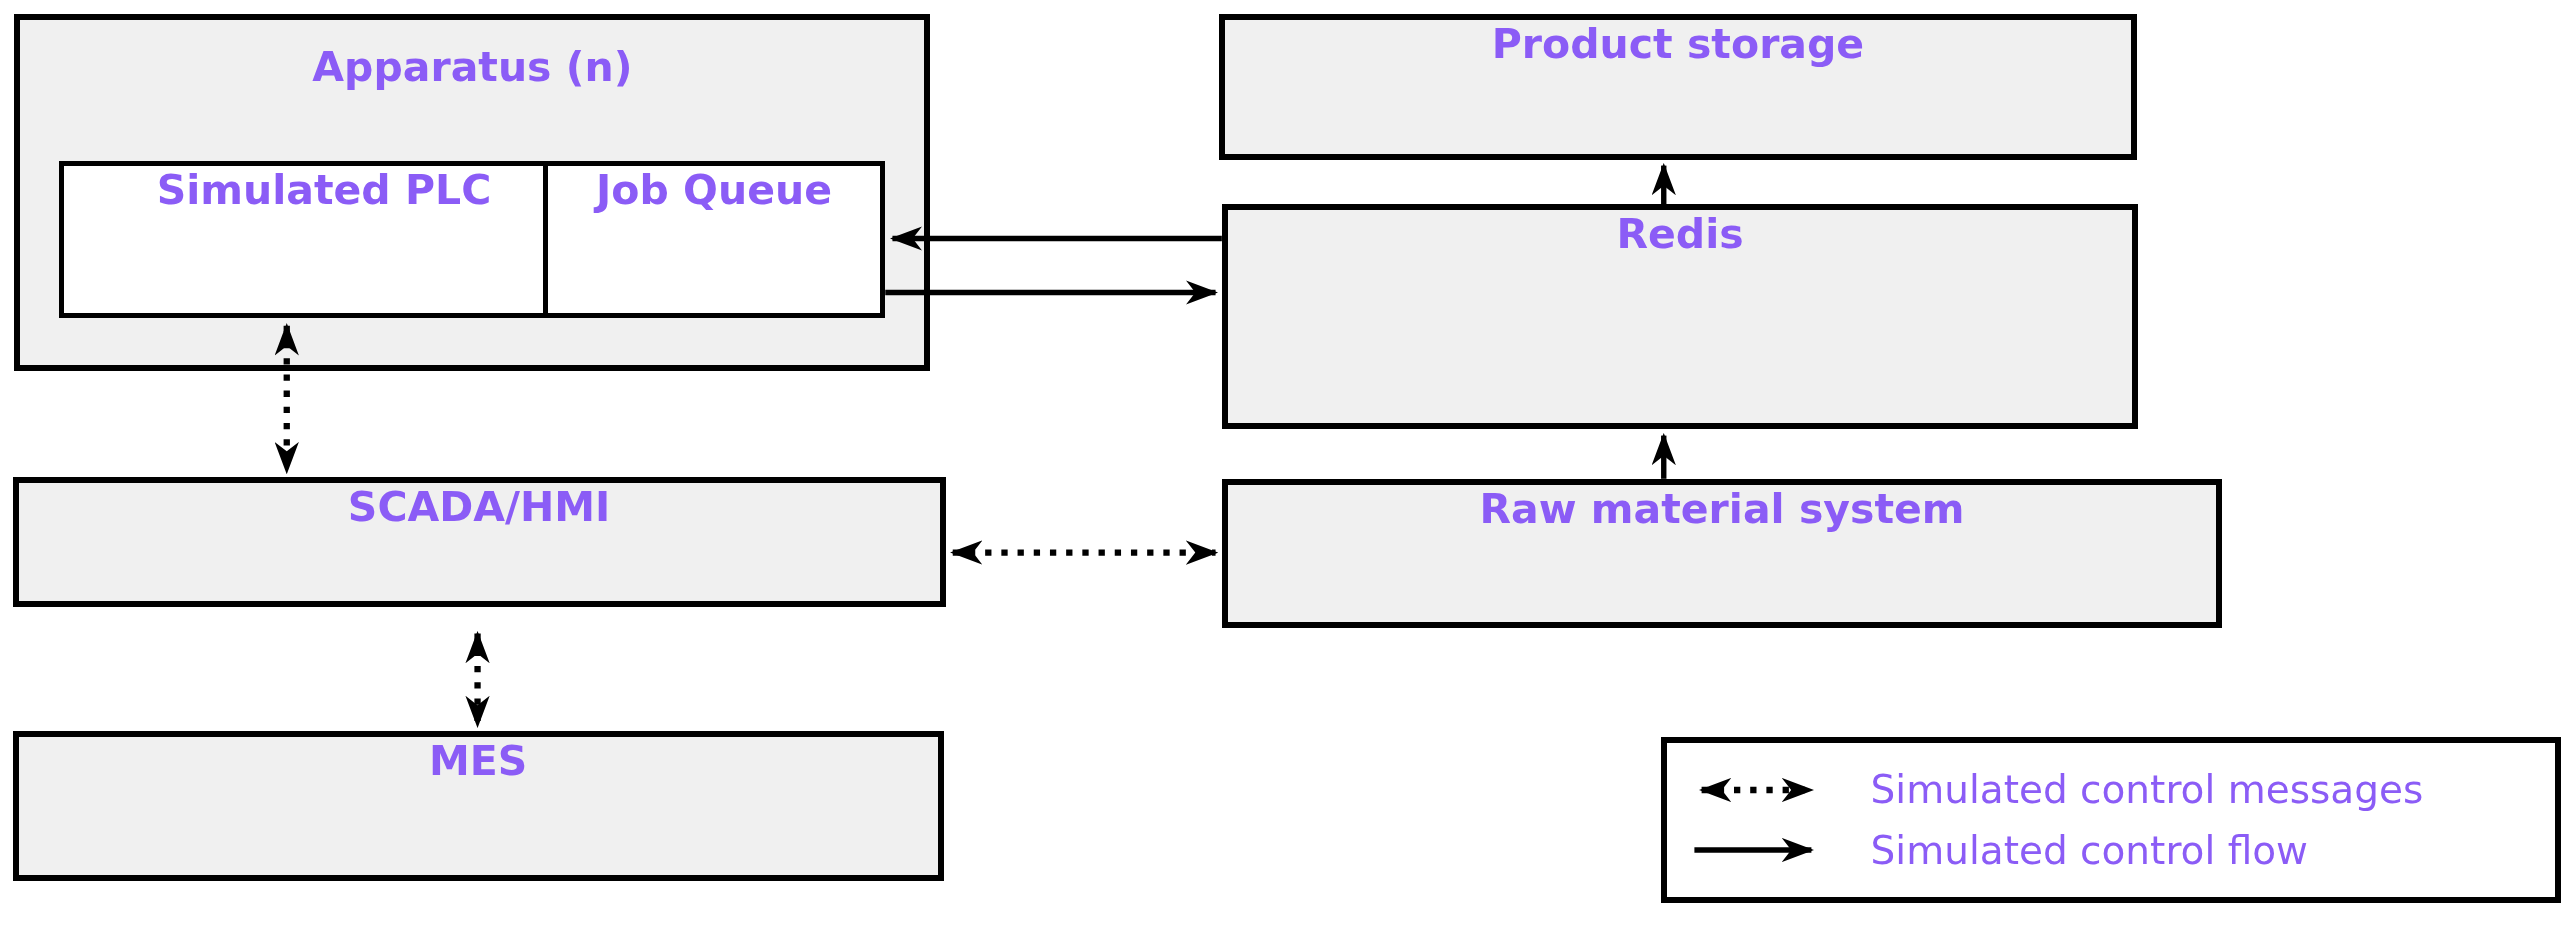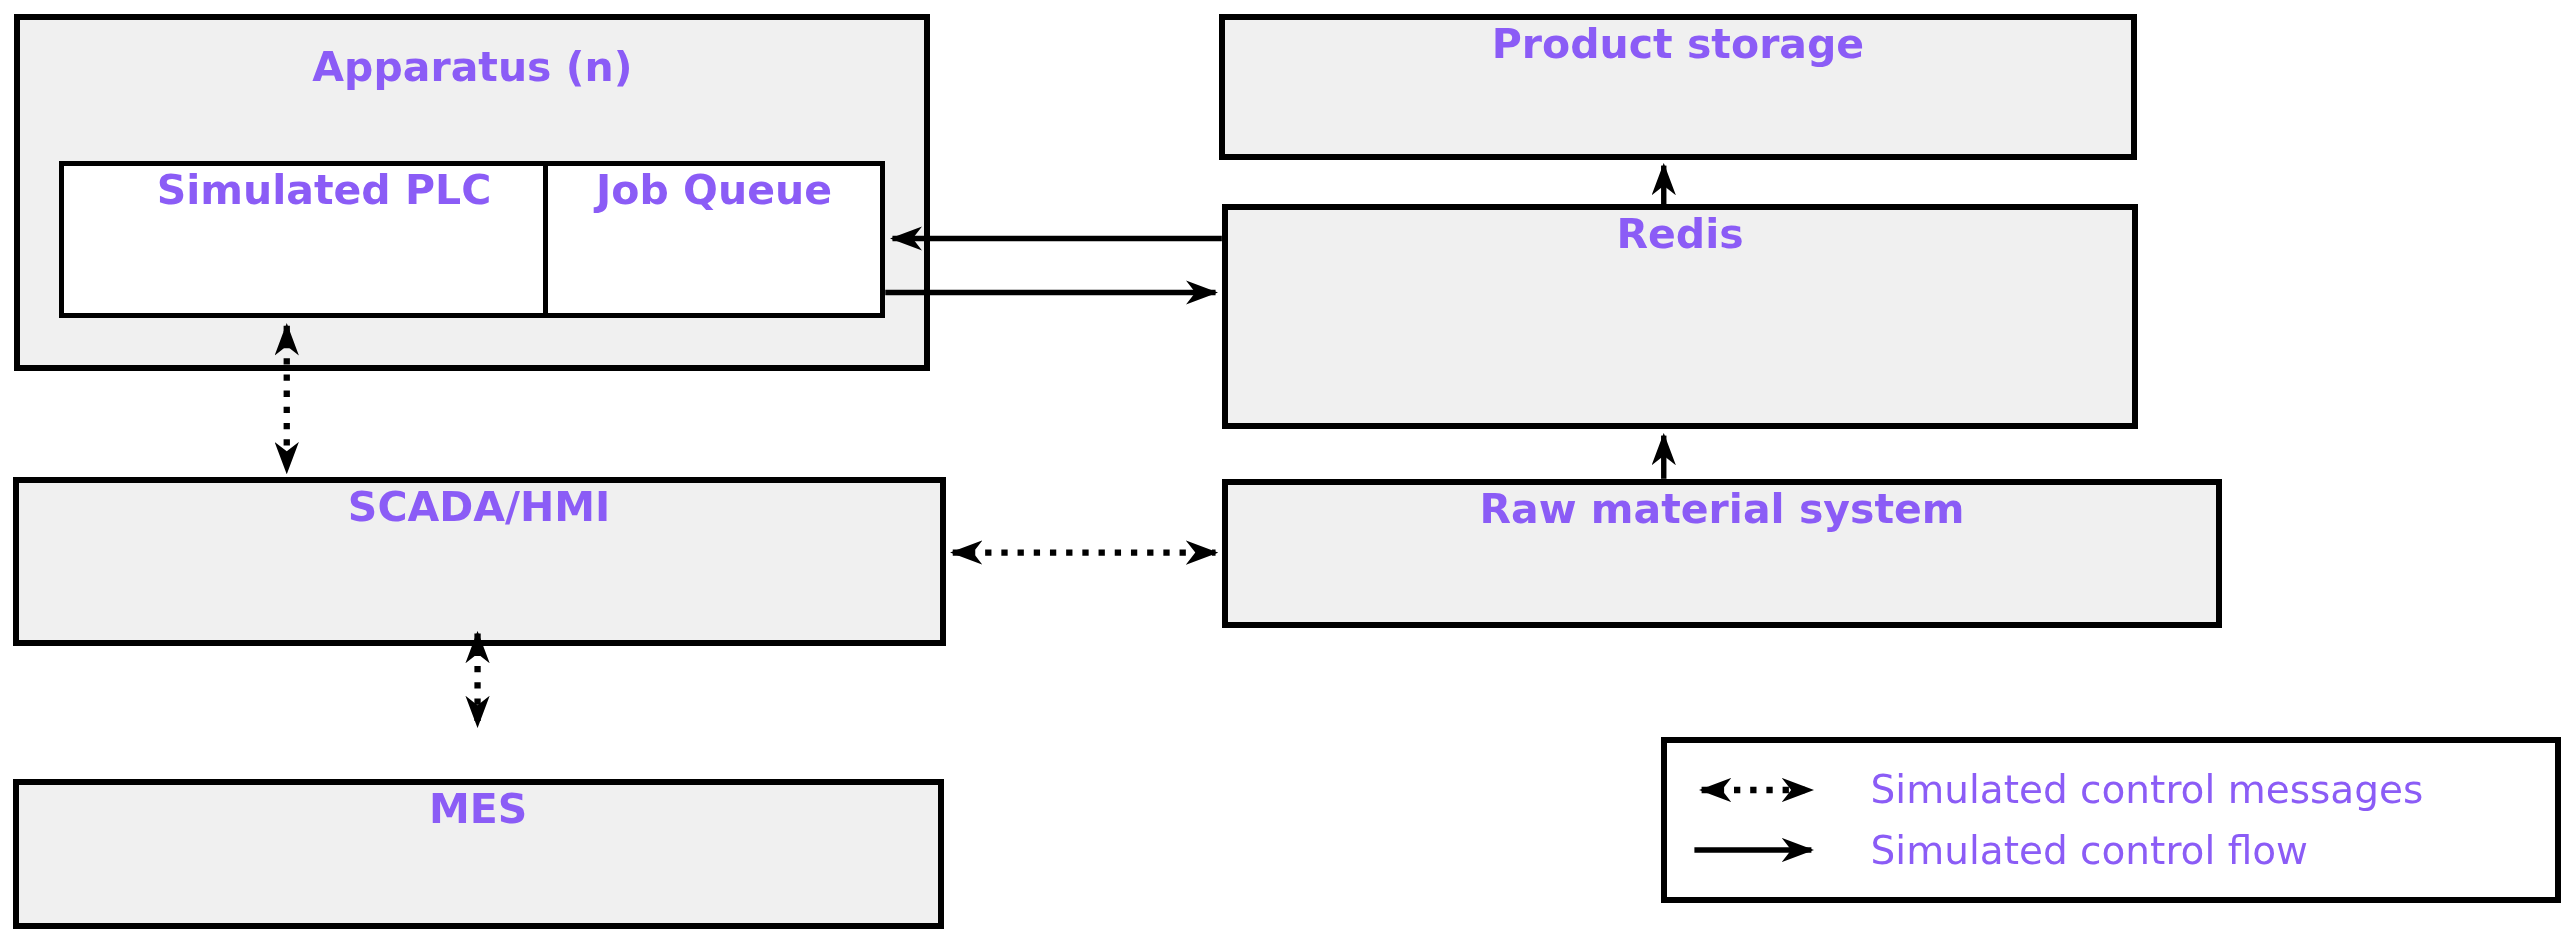--- a/index.html
+++ b/index.html
@@ -83,29 +83,29 @@
   <div class="node" style="left:1219px; top:13.5px; width:918px; height:146px;">
     <span class="label">Product storage</span>
   </div>
 
   <div class="node" style="left:1222px; top:204px; width:916px; height:225px;">
     <div class="stack">
       <span class="label">Redis</span>
     </div>
   </div>
 
-  <div class="node" style="left:12.6px; top:477px; width:933px; height:169px;">
+  <div class="node" style="left:12.6px; top:477px; width:933px; height:130px;">
     <span class="label">SCADA/HMI</span>
   </div>
 
   <div class="node" style="left:1222px; top:479px; width:1000px; height:149px;">
     <span class="label">Raw material system</span>
   </div>
 
-  <div class="node" style="left:12.6px; top:731px; width:931px; height:150px;margin-top:48px;">
+  <div class="node" style="left:12.6px; top:731px; width:931px; height:150px;">
     <span class="label">MES</span>
   </div>
 
   <div id="legend">
     <div class="legend-row">
       <svg class="legend-glyph" viewBox="0 0 150 40">
         <line class="dotted-line" x1="14" y1="20" x2="136" y2="20" marker-start="url(#ah)" marker-end="url(#ah)"></line>
       </svg>
       <span class="legend-label">Simulated control messages</span>
     </div>

